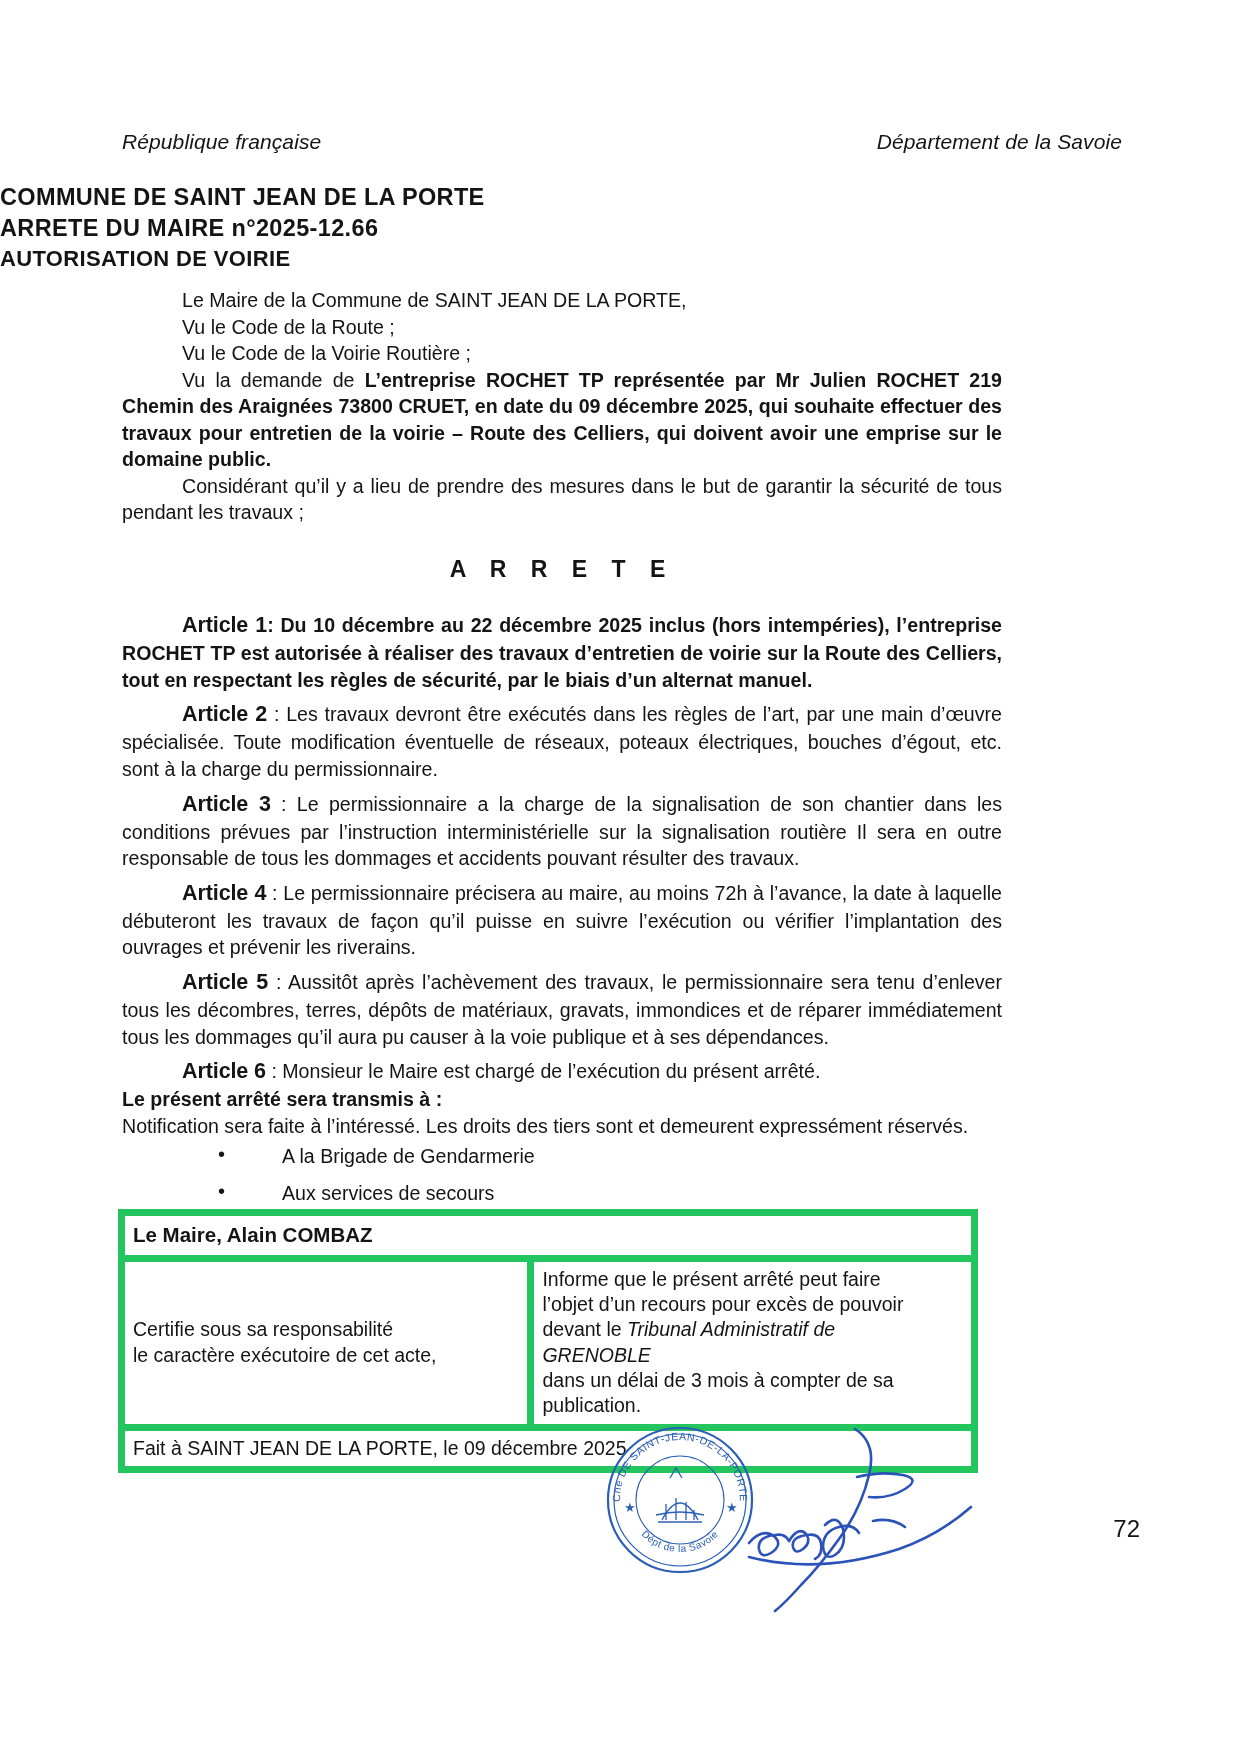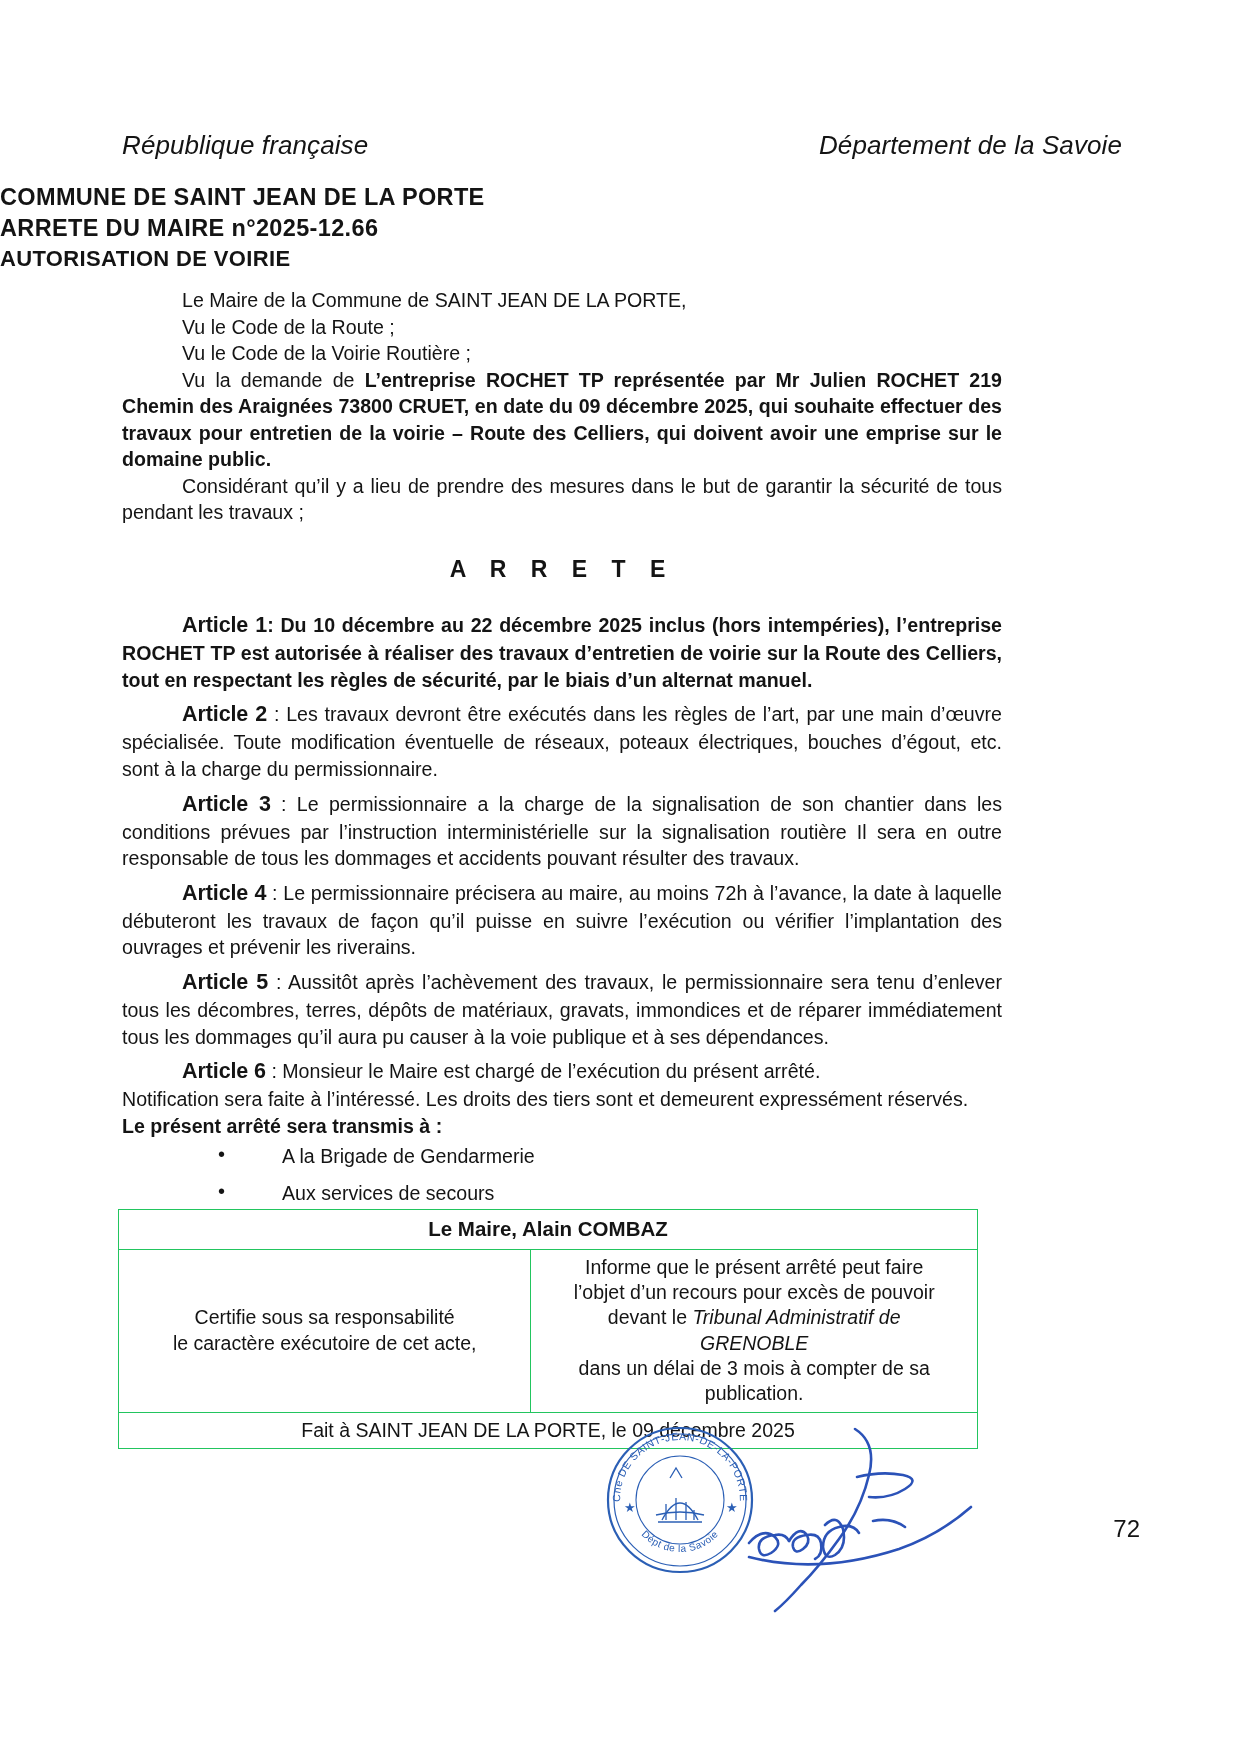--- a/index.html
+++ b/index.html
@@ -20,21 +20,21 @@
   }
   
   .doc-header {
     position: absolute;
     top: 130px;
     left: 122px;
     right: 118px;
     display: flex;
     justify-content: space-between;
     font-style: italic;
-    font-size: 26px;
+    font-size: 21px;
     letter-spacing: 0.1px;
   }
   
   .titles {
     position: absolute;
     top: 182px;
     left: 0;
     right: 0;
     text-align: left;
   }
@@ -95,23 +95,23 @@
   
   .sig-table {
     position: absolute;
     top: 1209px;
     left: 118px;
     width: 860px;
     border-collapse: collapse;
     font-size: 19.5px;
   }
   .sig-table td {
-    border: 1px solid #22c55e;
+    border: 7px solid #22c55e;
     padding: 5px 8px;
-    text-align: center;
+    text-align: left;
     vertical-align: middle;
     line-height: 1.3;
   }
   .sig-table .head-cell { font-weight: bold; font-size: 20.5px; padding: 6px 8px; }
   .sig-table .left-cell { width: 48%; }
   .ital { font-style: italic; }
   
   .stamp {
     position: absolute;
     left: 600px;
@@ -170,22 +170,22 @@
     <div class="gap"></div>
 
     <p class="p"><span class="art-label">Article 4</span><span> : </span><span>Le permissionnaire précisera au maire, au moins 72h à l’avance, la date à laquelle débuteront les travaux de façon qu’il puisse en suivre l’exécution ou vérifier l’implantation des ouvrages et prévenir les riverains.</span></p>
     <div class="gap"></div>
 
     <p class="p"><span class="art-label">Article 5</span><span> : </span><span>Aussitôt après l’achèvement des travaux, le permissionnaire sera tenu d’enlever tous les décombres, terres, dépôts de matériaux, gravats, immondices et de réparer immédiatement tous les dommages qu’il aura pu causer à la voie publique et à ses dépendances.</span></p>
     <div class="gap"></div>
 
     <p class="p"><span class="art-label">Article 6</span><span> : </span><span>Monsieur le Maire est chargé de l’exécution du présent arrêté.</span></p>
 
+    <p class="p noind b">Le présent arrêté sera transmis à :</p>
     <p class="p noind">Notification sera faite à l’intéressé. Les droits des tiers sont et demeurent expressément réservés.</p>
-    <p class="p noind b">Le présent arrêté sera transmis à :</p>
 
     <ul class="bullets">
       <li>A la Brigade de Gendarmerie</li>
       <li>Aux services de secours</li>
     </ul>
   </div>
 
   <table class="sig-table">
     <tbody>
         <tr>

